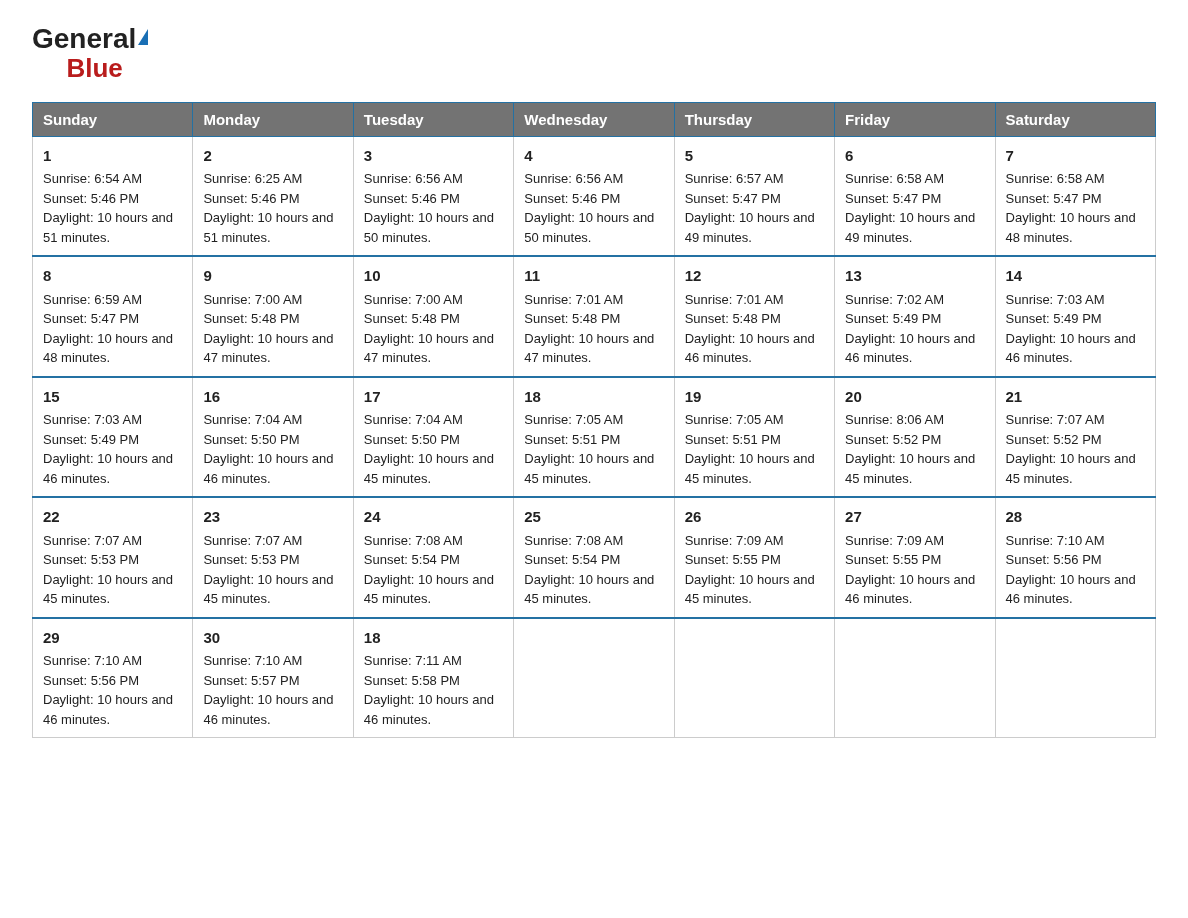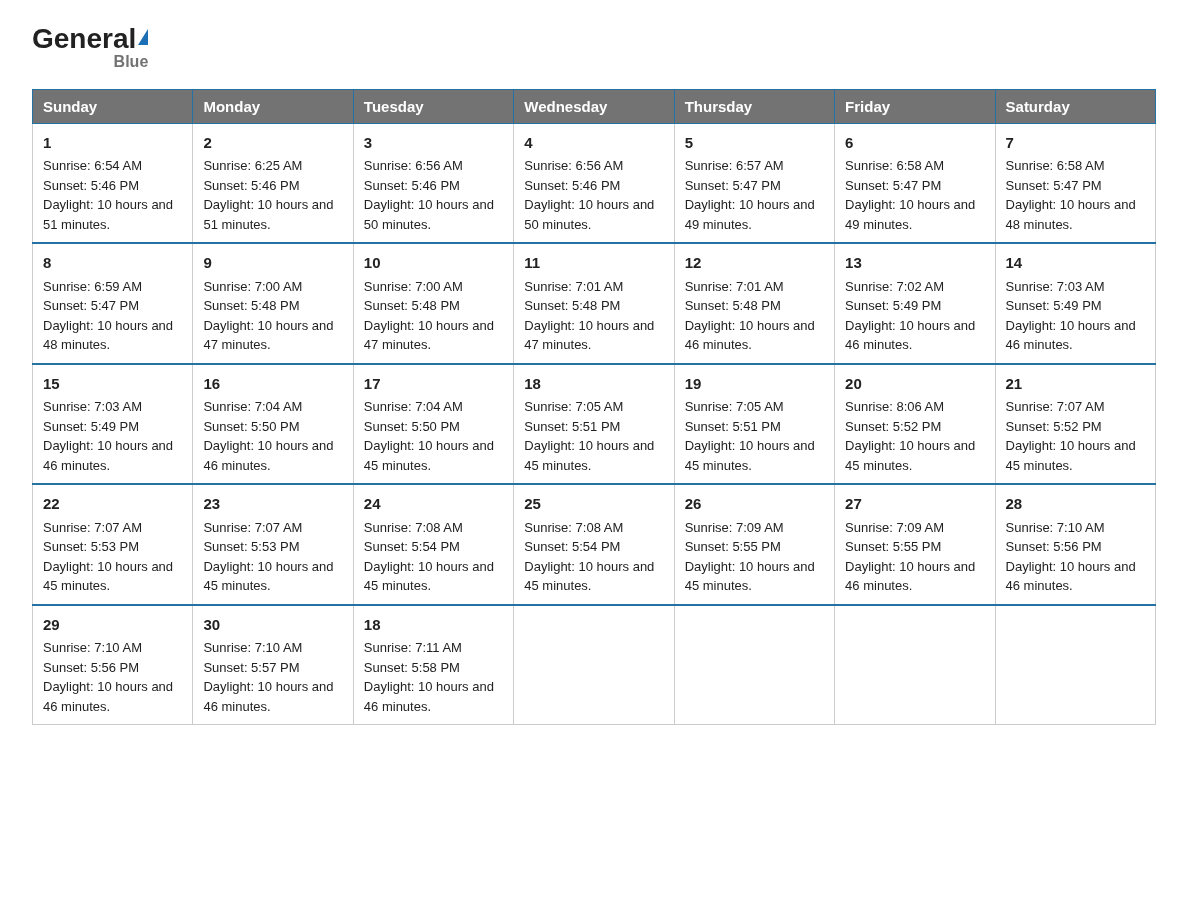--- a/index.html
+++ b/index.html
@@ -13,44 +13,44 @@
     }
     .header-row {
       display: flex;
       justify-content: space-between;
       align-items: flex-start;
       margin-bottom: 18px;
     }
     .logo {
       display: flex;
       flex-direction: column;
-      align-items: flex-end;
+      align-items: center;
     }
     .logo-general {
       font-size: 28px;
       font-weight: bold;
       color: #222;
       letter-spacing: 0;
       line-height: 1.1;
     }
     .logo-triangle {
       display: inline-block;
       width: 0;
       height: 0;
       border-left: 10px solid transparent;
       border-bottom: 16px solid #1a6fb5;
       margin-left: 2px;
       vertical-align: middle;
       position: relative;
       top: -4px;
     }
     .logo-blue {
-      font-size: 16px;
+      font-size: 26px;
       font-weight: bold;
-      color: #737373;
+      color: #b91c1c;
       margin-top: -2px;
       margin-left: 9px;
     }
     .title-section {
       text-align: right;
     }
     .title-section h1 {
       font-size: 48px;
       font-weight: normal;
       color: #222;

